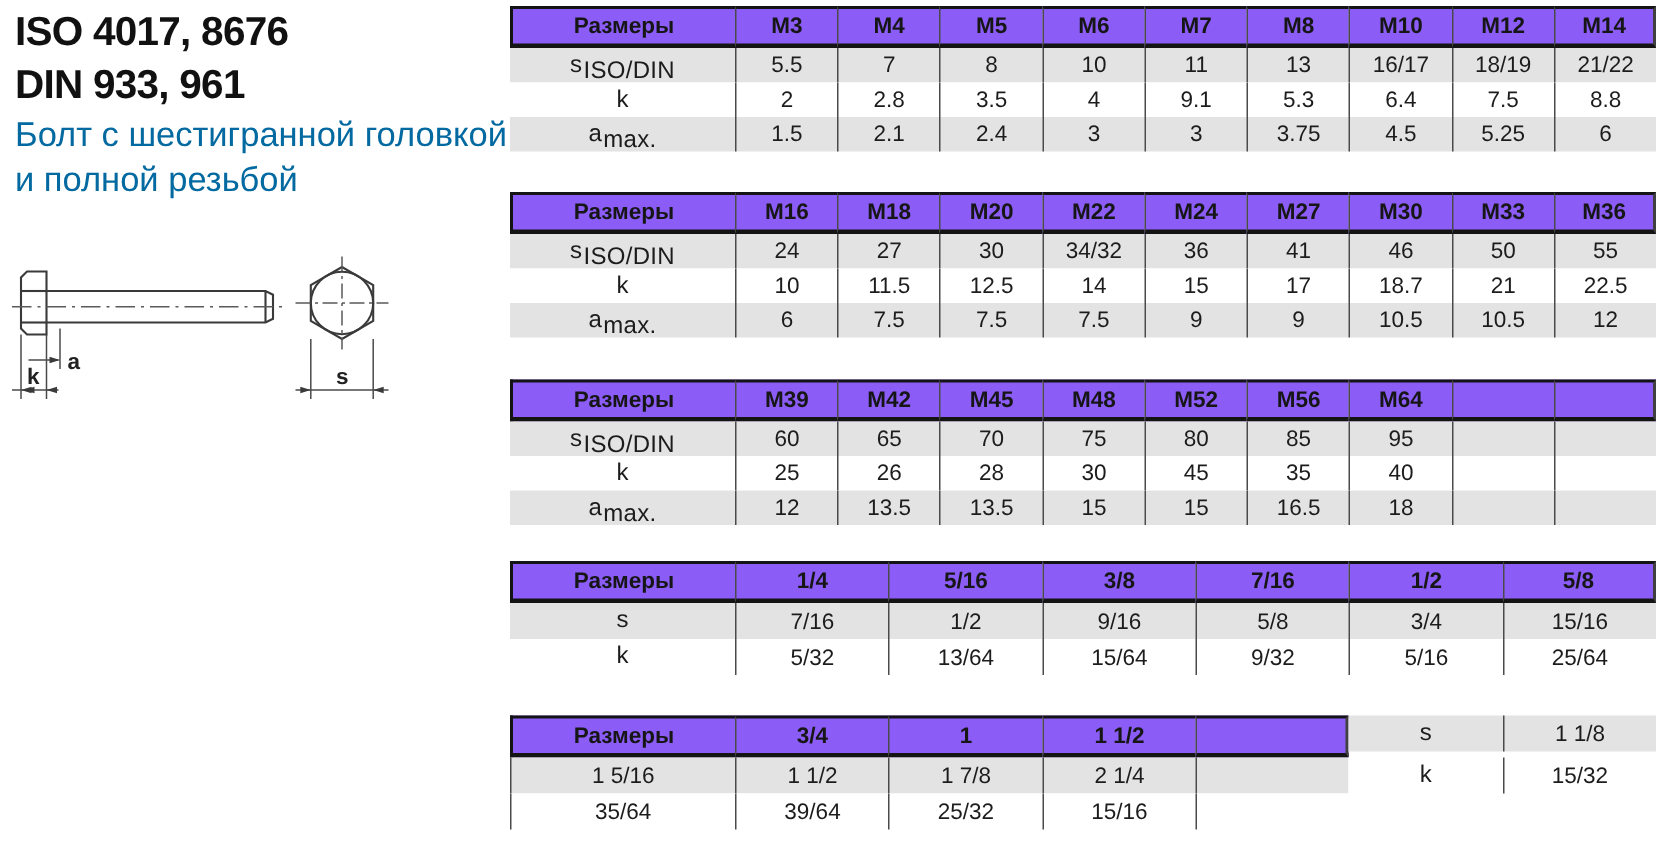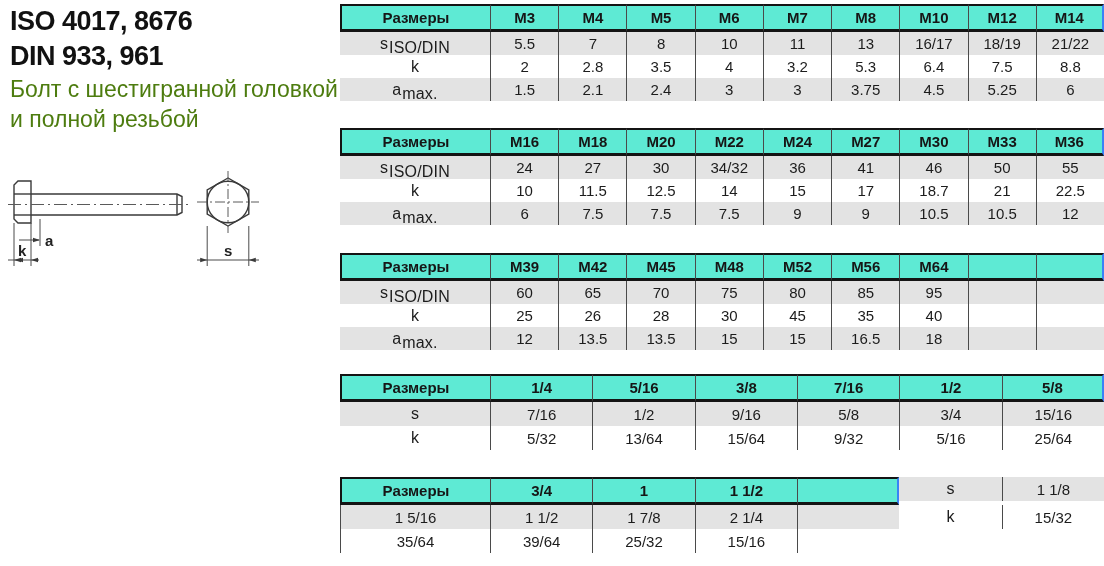--- a/index.html
+++ b/index.html
@@ -19,21 +19,21 @@
     font-size: 27px;
     font-weight: bold;
     line-height: 35px;
     letter-spacing: -0.5px;
     color: #111;
   }
   .title-normal {
     font-size: 23px;
     font-weight: normal;
     line-height: 30px;
-    color: #4d7c0f;
+    color: #0369a1;
   }
   .drawing-wrap { position: absolute; left: 8px; top: 168px; width: 300px; height: 118px; }
   svg text { font-family: "Liberation Sans", sans-serif; font-weight: bold; font-size: 15px; fill: #222; }
 
   
   .tbl {
     position: absolute;
     left: 340px;
     width: 764px;
     display: grid;
@@ -50,27 +50,27 @@
     background: #ffffff;
     border-left: 1.6px solid #4a4a4a;
     overflow: hidden;
     white-space: nowrap;
   }
   .cell.c0 { border-left: none; }
 
   .cell.hd {
     height: 28px;
     font-weight: bold;
-    background: #5eead4;
+    background: #8b5cf6;
     border-top: 2px solid #141414;
     border-bottom: 3px solid #141414;
     color: #161616;
   }
   .cell.hd.c0 { border-left: 2px solid #141414; }
-  .cell.hd.clast { border-right: 2px solid #3b82f6; }
+  .cell.hd.clast { border-right: 2px solid #404040; }
 
   .cell.stripe { background: #e3e3e3; }
   .inch .cell:not(.hd) { height: 24px; }
 
   .lbl-main { font-size: 16px; }
   .lbl-sub  { font-size: 16px; transform: translateY(4px); margin-left: 1px; letter-spacing: 0.2px; }
 </style>
 </head>
 <body>
 
@@ -165,21 +165,21 @@
       <div class="cell val stripe">16/17</div>
       <div class="cell val stripe">18/19</div>
       <div class="cell val stripe">21/22</div>
       <div class="cell c0 lab">
         <span class="lbl-main">k</span>
       </div>
       <div class="cell val">2</div>
       <div class="cell val">2.8</div>
       <div class="cell val">3.5</div>
       <div class="cell val">4</div>
-      <div class="cell val">3.2</div>
+      <div class="cell val">9.1</div>
       <div class="cell val">5.3</div>
       <div class="cell val">6.4</div>
       <div class="cell val">7.5</div>
       <div class="cell val">8.8</div>
       <div class="cell c0 lab stripe">
         <span class="lbl-main">a</span>
         <span class="lbl-sub">max.</span>
       </div>
       <div class="cell val stripe">1.5</div>
       <div class="cell val stripe">2.1</div>

